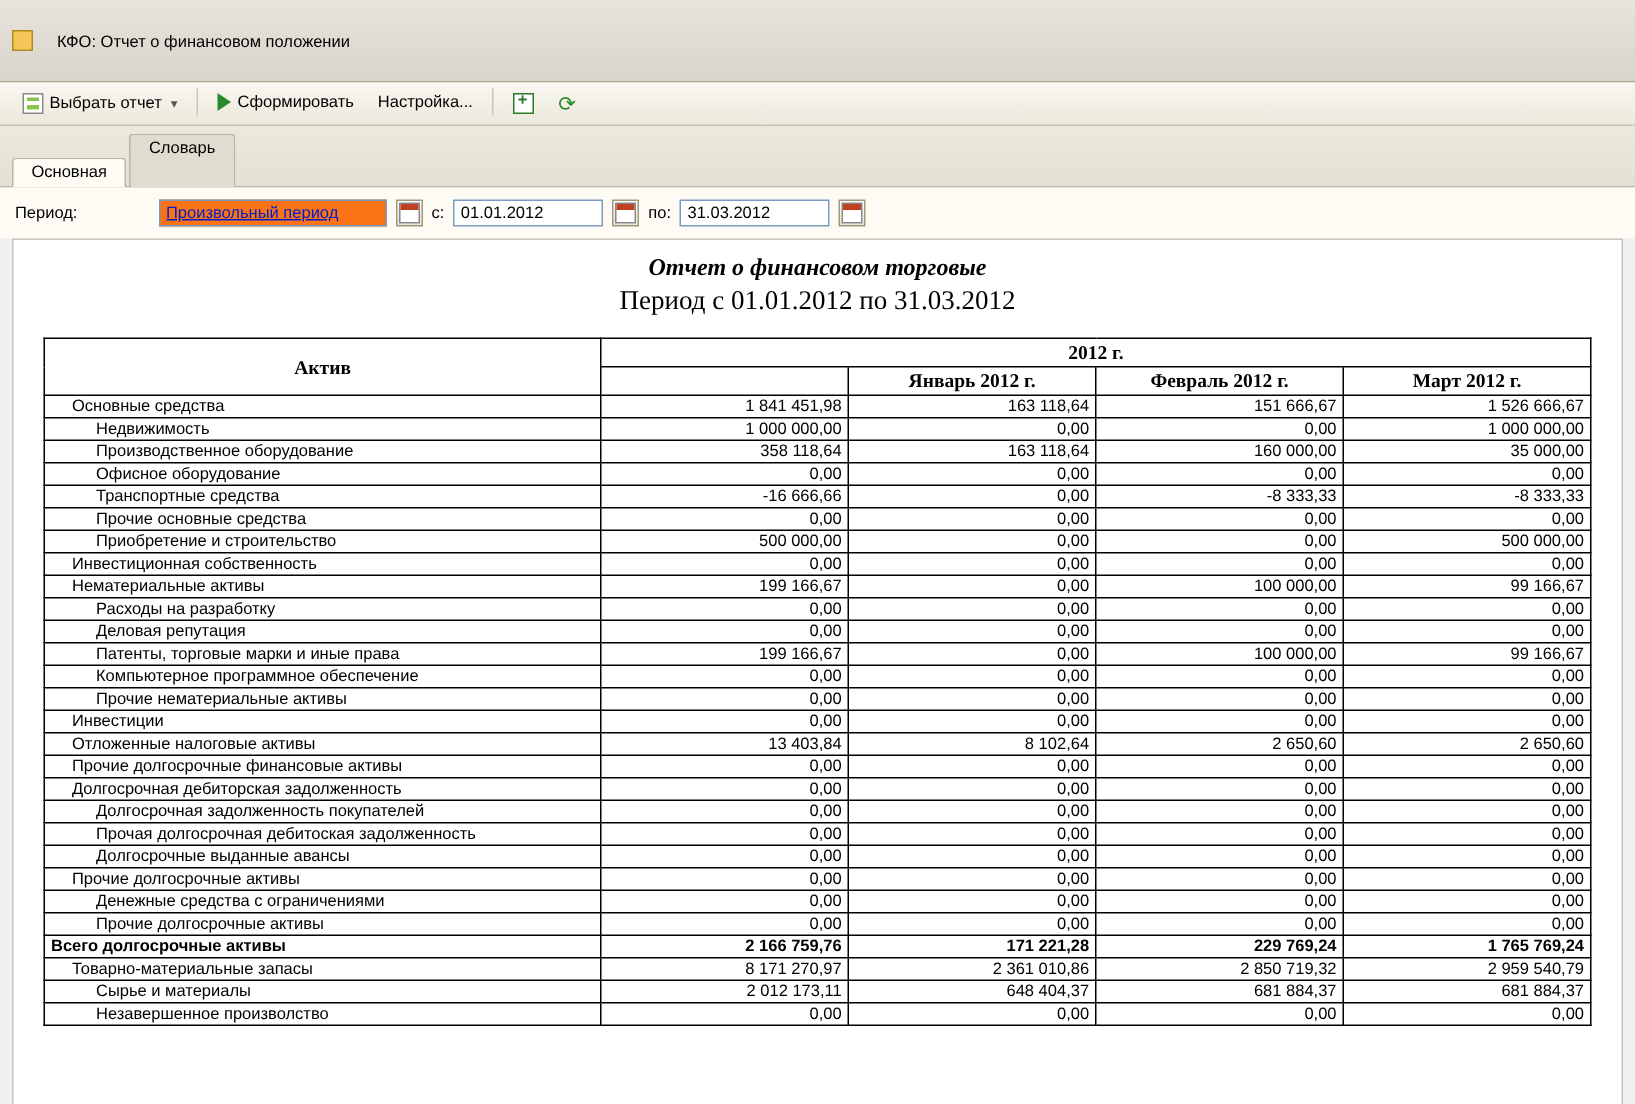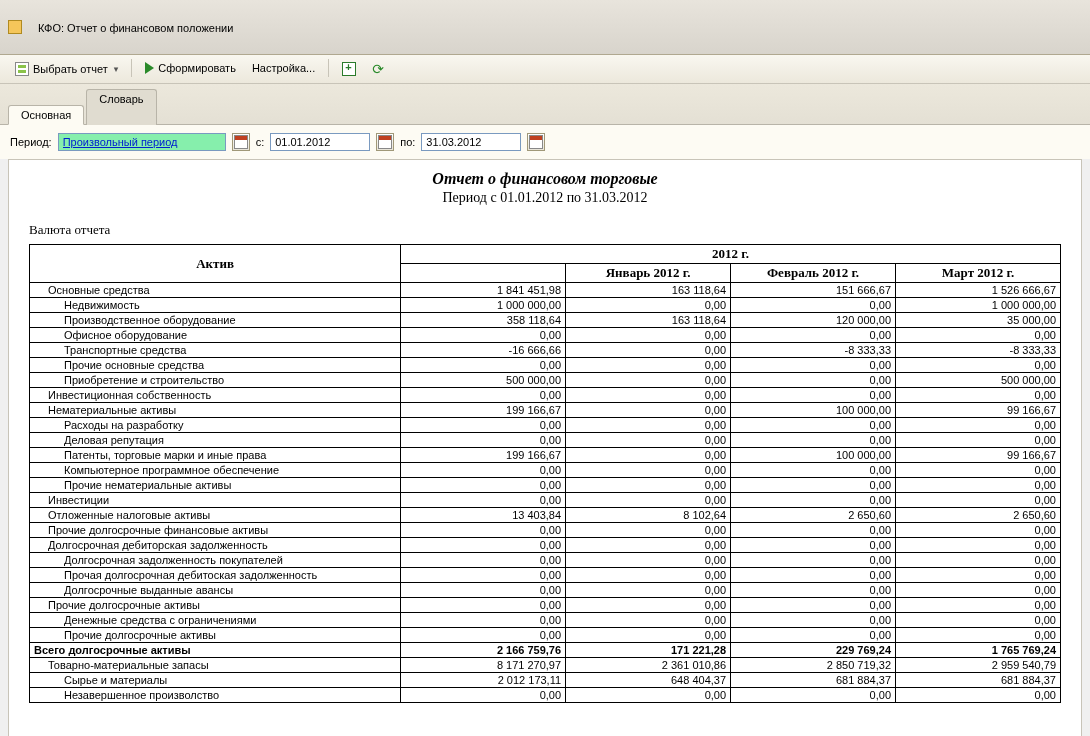--- a/index.html
+++ b/index.html
@@ -84,37 +84,37 @@
     display: flex;
     align-items: center;
     gap: 6px;
   }
   .combo, .date-input {
     border: 1px solid #7a9ac0;
     background: #fff;
     padding: 2px 4px;
     font: inherit;
   }
-  .combo { width: 168px; color:#0020d0; text-decoration: underline; background:#86efac;}
+  .combo { width: 152px; color:#0020d0; text-decoration: underline; background:#f97316;margin-left:48px;}
   .date-input { width: 100px; text-align:left; }
   .cal-btn {
     border:1px solid #a09878; background:linear-gradient(#fff,#e8e4d8);
     width:18px; height:18px; padding:0; cursor:pointer;
     display:inline-flex; align-items:center; justify-content:center;
   }
 
   .report-area {
     background: #fff;
     margin: 0 8px 8px 8px;
     border: 1px solid #c8c4b8;
     overflow: auto;
     height: 640px;
   }
   .rpt-title { text-align:center; font-style:italic; font-weight:bold; font-size:16px; font-family:"Times New Roman", serif; padding: 10px 0 2px 0;}
-  .rpt-subtitle {text-align:center; font-family:"Times New Roman", serif; font-size:14px; padding-bottom: 14px;}
+  .rpt-subtitle {text-align:center; font-family:"Times New Roman", serif; font-size:18px; padding-bottom: 14px;}
   .rpt-currency { padding: 2px 20px 6px 20px; font-family:"Times New Roman", serif; font-size:13px;}
   table.rpt {
     border-collapse: collapse;
     width: calc(100% - 40px);
     margin: 0 20px;
     font-size: 11px;
   }
   table.rpt th, table.rpt td {
     border: 1px solid #000;
     padding: 1px 4px;
@@ -182,21 +182,20 @@
   <span>по:</span>
   <input class="date-input" value="31.03.2012" style="">
   <button class="cal-btn">
       <span class="ic ic-cal"></span>
     </button>
 </div>
 
 <div class="report-area">
   <div class="rpt-title">Отчет о финансовом торговые</div>
   <div class="rpt-subtitle">Период с 01.01.2012 по 31.03.2012</div>
-  <div class="rpt-currency">Валюта отчета</div>
   <table class="rpt">
     <thead>
       <tr>
         <th rowspan="2" style="width:36%">Актив</th>
         <th colspan="4">2012 г.</th>
       </tr>
       <tr>
         <th style="width:16%"></th>
         <th style="width:16%">Январь 2012 г.</th>
         <th style="width:16%">Февраль 2012 г.</th>
@@ -215,21 +214,21 @@
           <td class="label ind2">Недвижимость</td>
           <td class="num">1 000 000,00</td>
           <td class="num">0,00</td>
           <td class="num">0,00</td>
           <td class="num">1 000 000,00</td>
         </tr>
         <tr>
           <td class="label ind2">Производственное оборудование</td>
           <td class="num">358 118,64</td>
           <td class="num">163 118,64</td>
-          <td class="num">120 000,00</td>
+          <td class="num">160 000,00</td>
           <td class="num">35 000,00</td>
         </tr>
         <tr>
           <td class="label ind2">Офисное оборудование</td>
           <td class="num">0,00</td>
           <td class="num">0,00</td>
           <td class="num">0,00</td>
           <td class="num">0,00</td>
         </tr>
         <tr>

